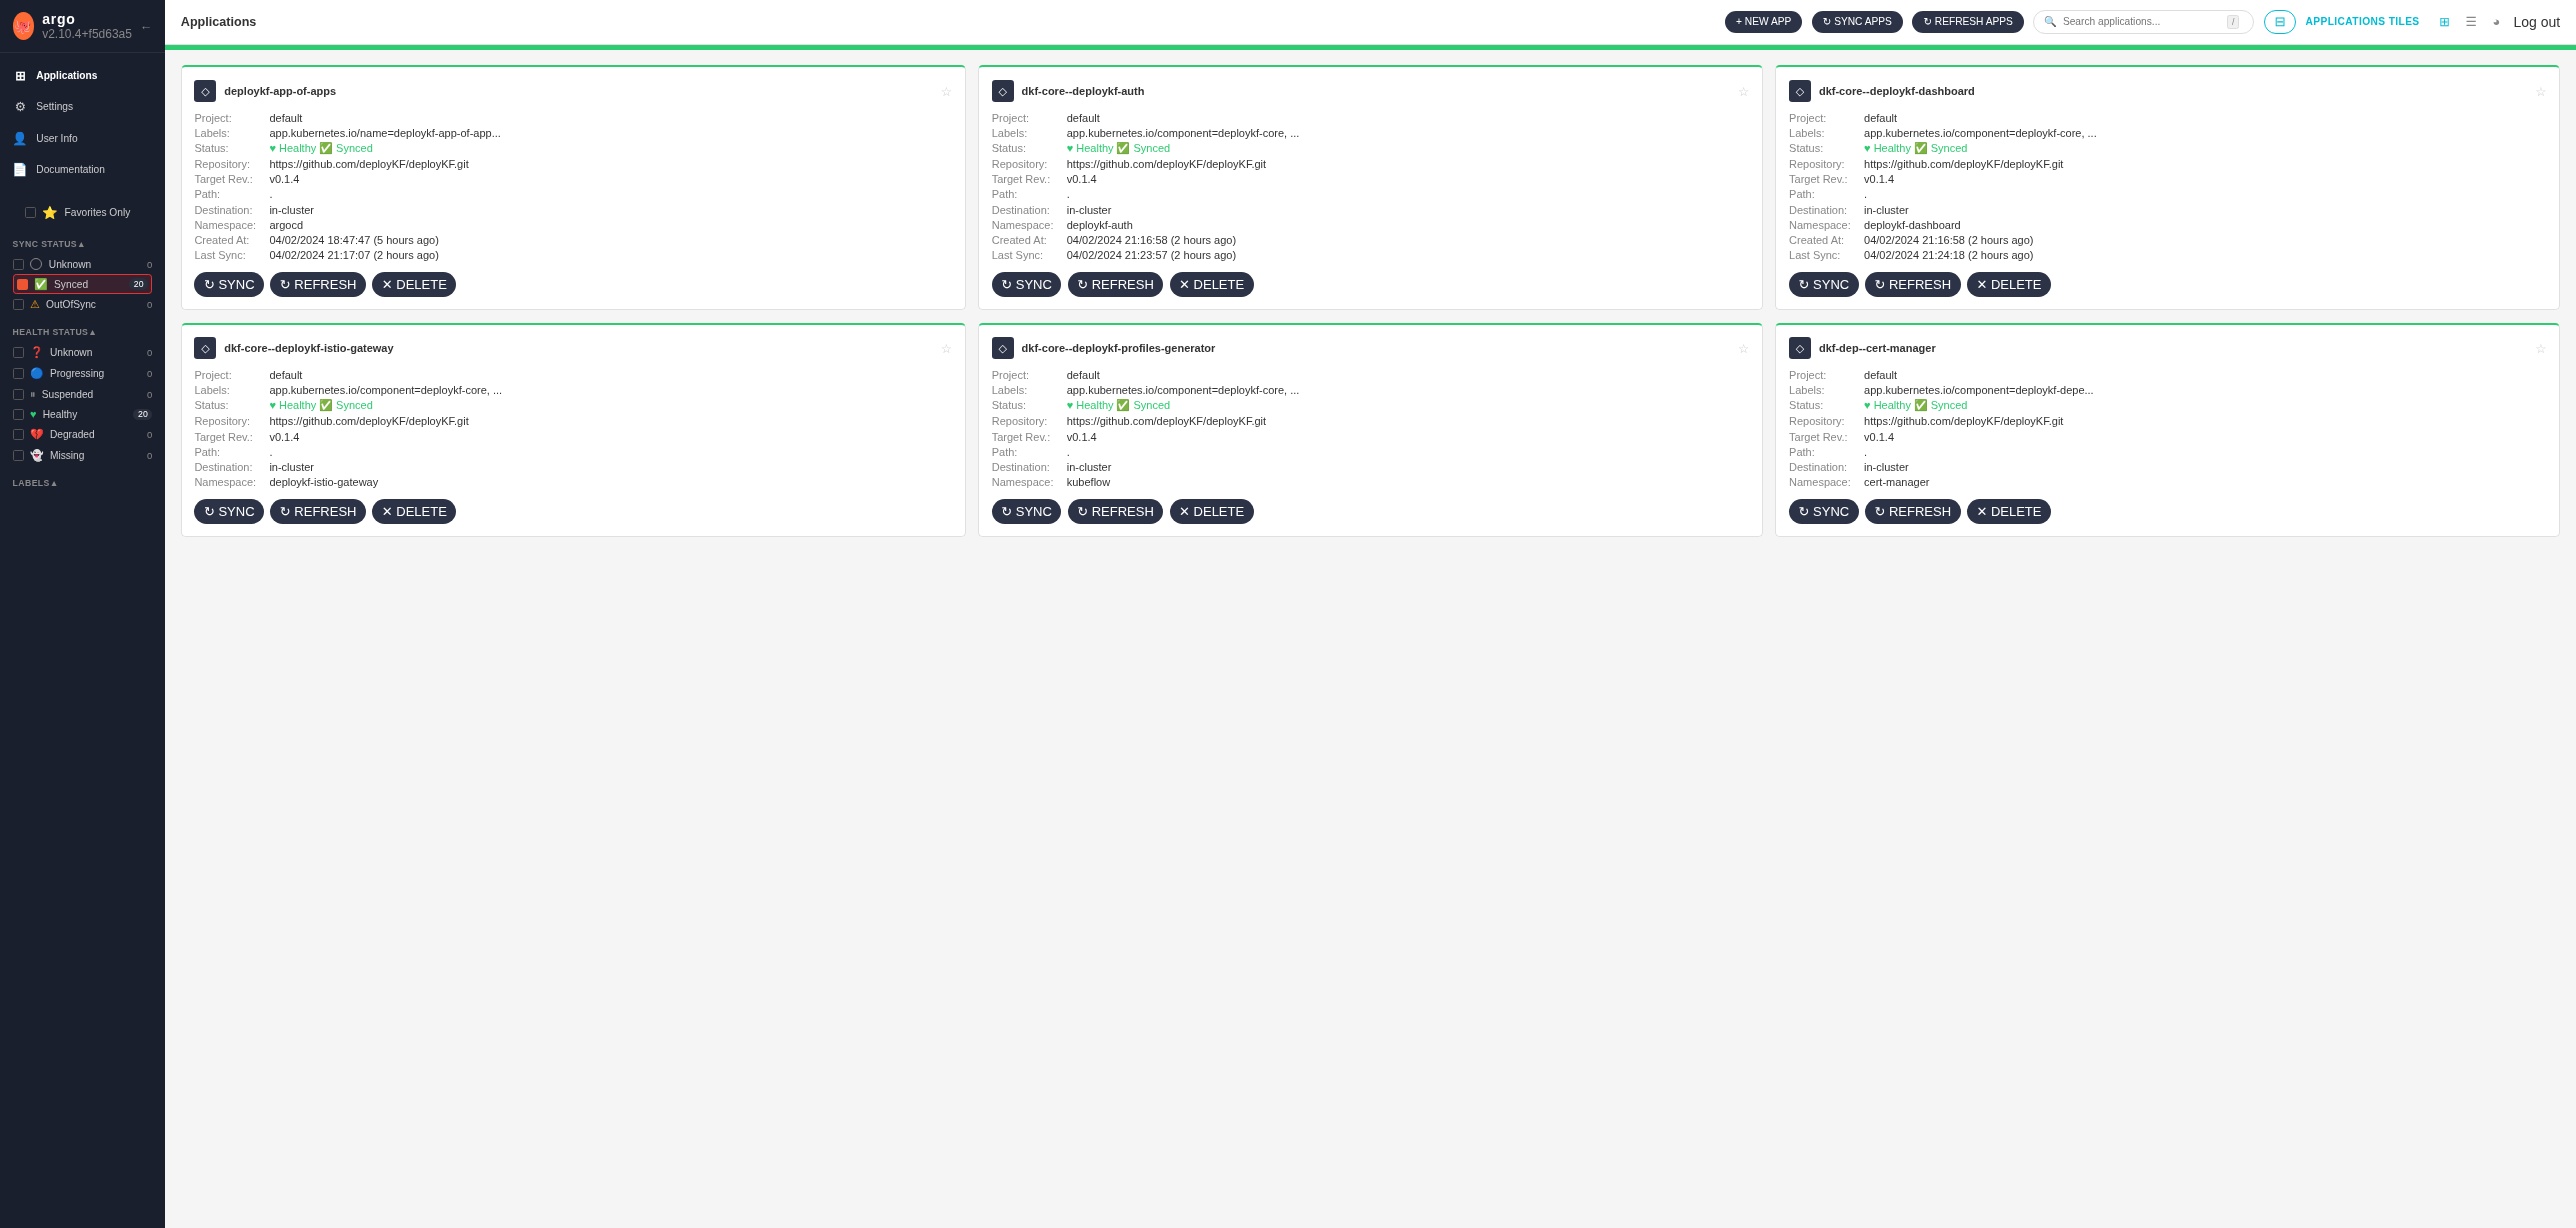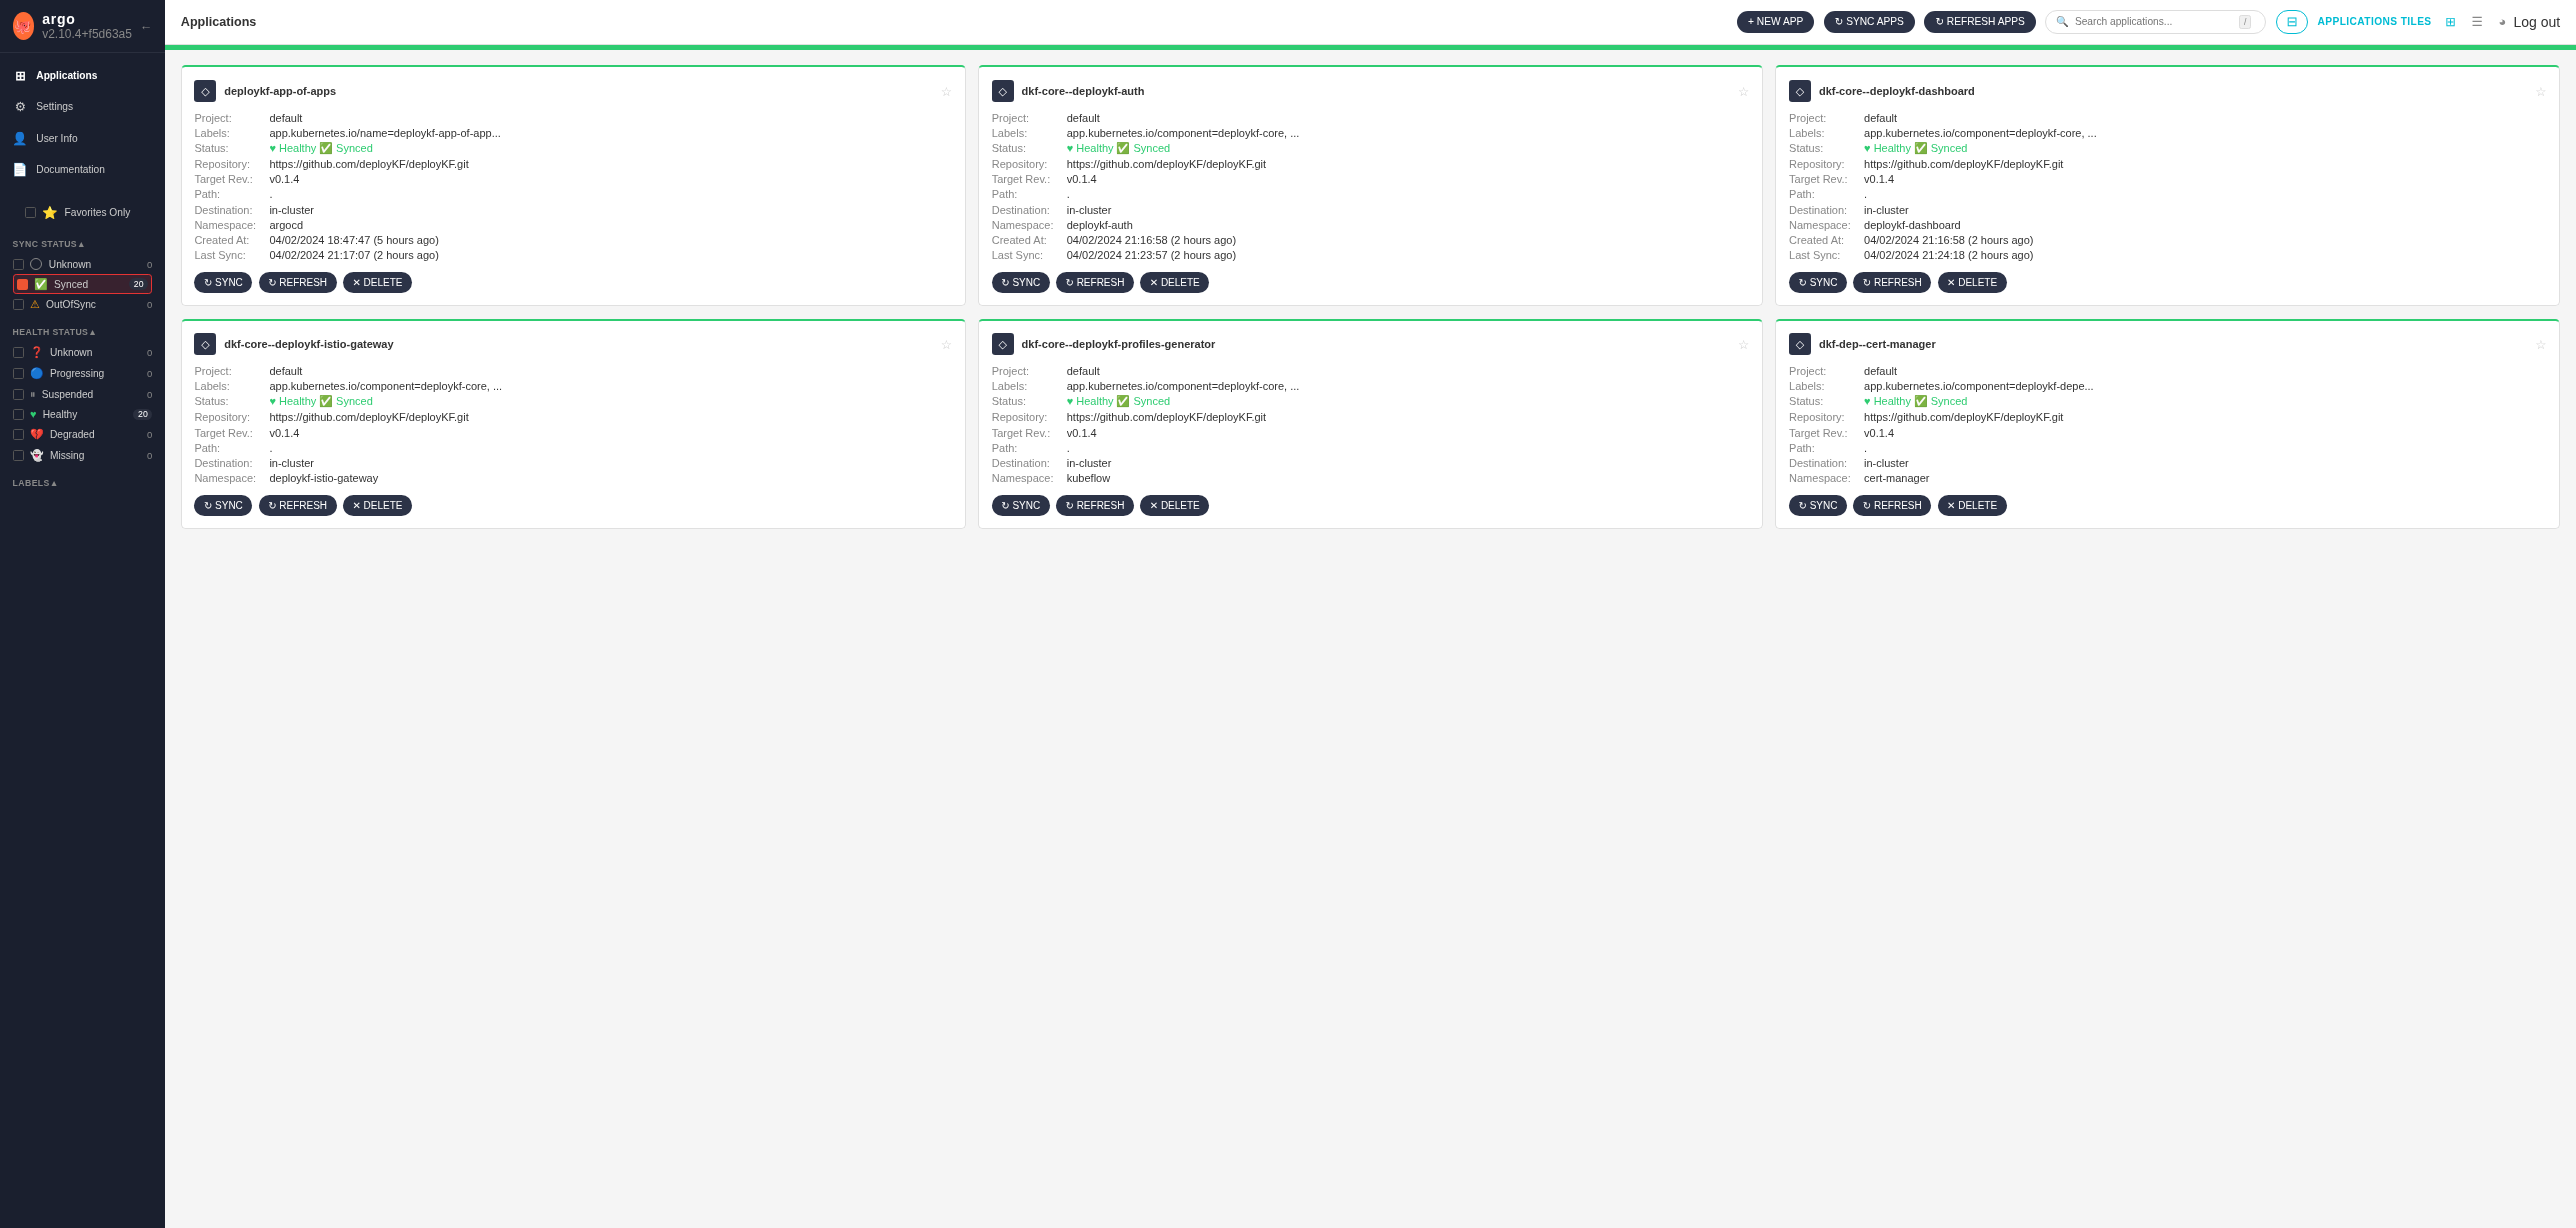--- a/index.html
+++ b/index.html
@@ -41,21 +41,21 @@
     .btn-dark { background: #2c3347; color: white; }
     .search-bar { display: flex; align-items: center; border: 0.8px solid #ddd; border-radius: 15.8px; padding: 4.7px 9.5px; gap: 6.3px; background: white; min-width: 221px; }
     .search-input { border: none; outline: none; font-size: 10.2px; color: #333; width: 158px; }
     .search-slash { background: #f0f0f0; border: 0.8px solid #ddd; border-radius: 2.4px; padding: 0.8px 3.9px; font-size: 8.7px; color: #888; }
     .filter-btn { border: 1.6px solid #00bcd4; border-radius: 15.8px; padding: 3.9px 9.5px; background: transparent; cursor: pointer; color: #00bcd4; }
 
     .view-toggle { display: flex; gap: 3.2px; margin-left: 6.3px; }
     .view-btn { padding: 4.7px 6.3px; border: none; background: transparent; cursor: pointer; color: #888; font-size: 12.6px; border-radius: 3.2px; }
     .view-btn.active { color: #00bcd4; }
 
-    .topbar-right { display: flex; align-items: center; gap: 1px; }
+    .topbar-right { display: flex; align-items: center; gap: 7px; }
     .app-tiles-label { color: #00bcd4; font-size: 10.2px; font-weight: 600; letter-spacing: 0.4px; }
     .logout-btn { background: transparent; border: none; color: #333; cursor: pointer; font-size: 14px; font-weight: 500; }
 
     
     .sort-bar { background: #f9f9f9; padding: 6.3px 15.8px; text-align: right; border-bottom: 0.8px solid #e0e0e0; font-size: 10.2px; color: #00bcd4; }
     .sort-bar span { cursor: pointer; }
 
     
     .progress-bar { height: 4.7px; background: #e0e0e0; }
     .progress-fill { height: 100%; background: #2ecc71; width: 100%; }
@@ -69,21 +69,21 @@
     .card-title { font-size: 11px; font-weight: 600; color: #333; flex: 1; }
     .card-star { color: #ccc; cursor: pointer; font-size: 12.6px; }
 
     .card-field { display: flex; margin-bottom: 3.2px; font-size: 11px; }
     .field-label { color: #888; min-width: 75px; }
     .field-value { color: #333; flex: 1; overflow: hidden; text-overflow: ellipsis; white-space: nowrap; }
     .status-healthy { color: #2ecc71; }
     .status-synced { color: #2ecc71; }
 
     .card-actions { display: flex; gap: 6.3px; margin-top: 11px; }
-    .action-btn { padding: 4.7px 9.5px; border-radius: 15.8px; border: none; background: #2c3347; color: white; font-size: 10px; cursor: pointer; display: flex; align-items: center; gap: 3.2px; font-weight: 500; }
+    .action-btn { padding: 4.7px 9.5px; border-radius: 15.8px; border: none; background: #2c3347; color: white; font-size: 13px; cursor: pointer; display: flex; align-items: center; gap: 3.2px; font-weight: 500; }
 
     .selected-filter { background: rgba(229, 51, 51, 0.15); border-radius: 2.4px; }
   </style>
 </head>
 <body>
 
 <div class="sidebar">
   <div class="sidebar-logo">
     <div class="logo-icon">
       <span>🐙</span>

